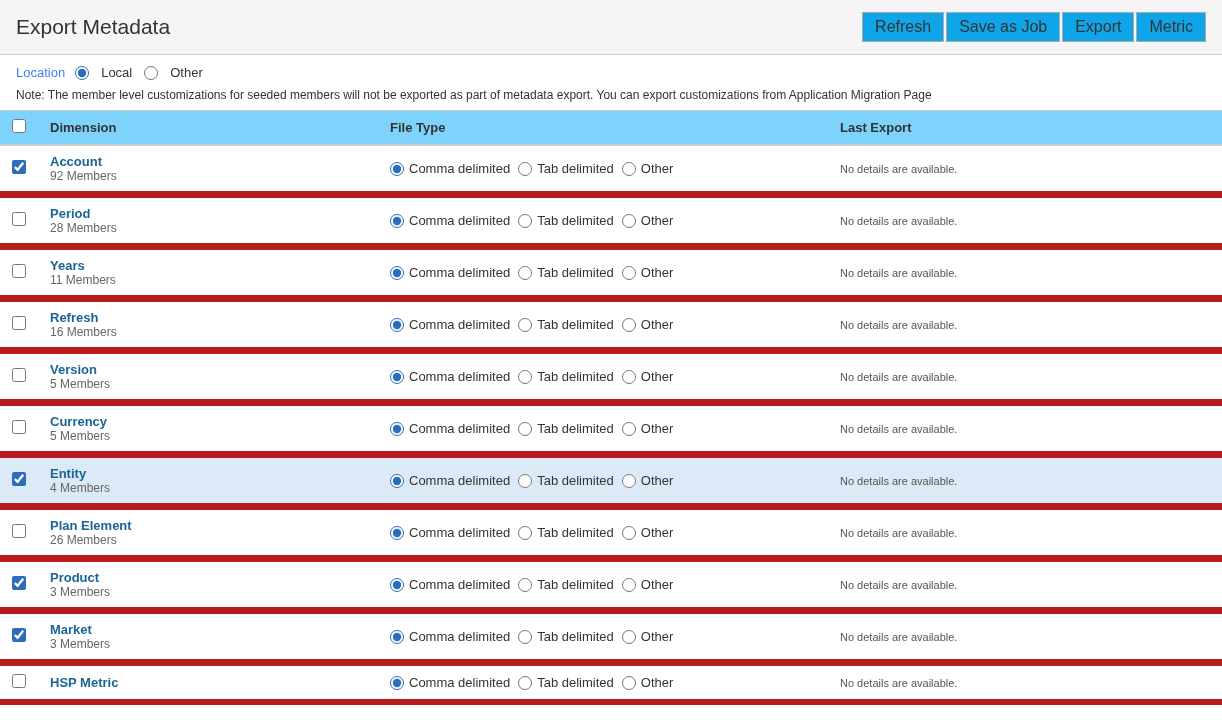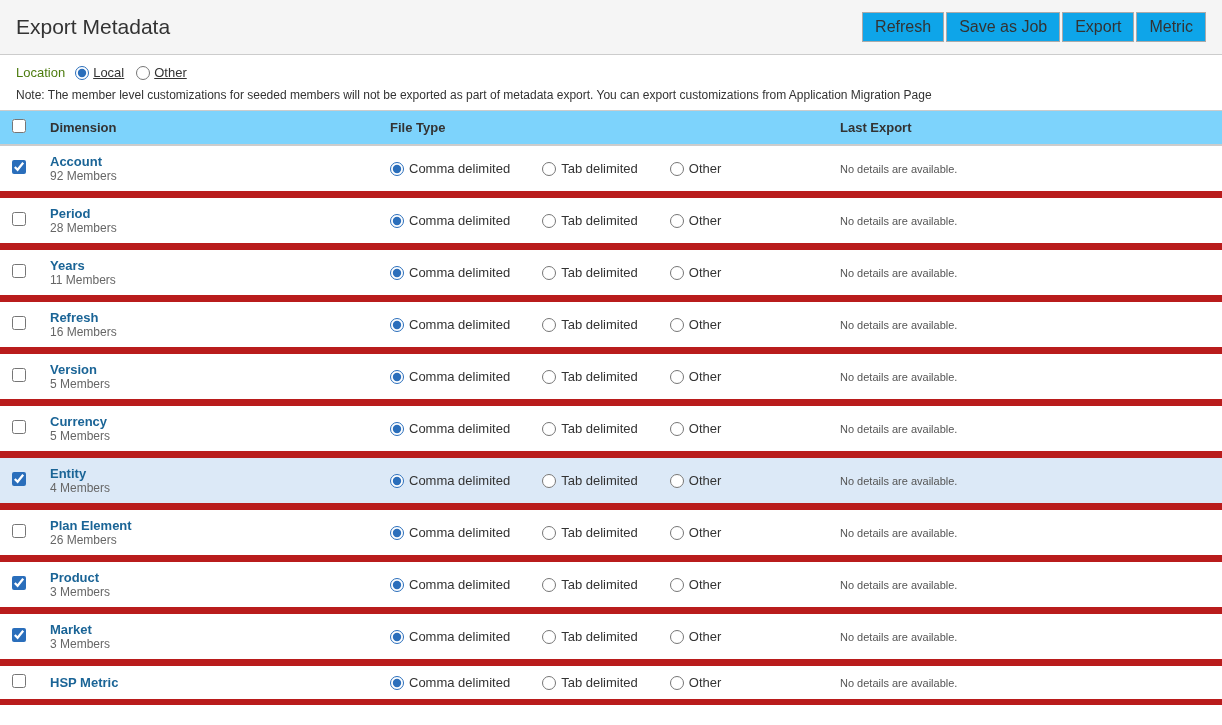--- a/index.html
+++ b/index.html
@@ -37,32 +37,31 @@
       font-size: 16px;
       color: #333;
     }
     .location-bar {
       padding: 10px 16px 4px 16px;
       display: flex;
       align-items: center;
       gap: 6px;
       font-size: 13px;
     }
-    .location-label { font-weight: normal; color: #4d7c0f; margin-right: 4px; }
+    .location-label { font-weight: normal; color: #3b82f6; margin-right: 4px; }
     .radio-group {
       display: flex;
       align-items: center;
       gap: 12px;
     }
     .radio-item {
       display: flex;
       align-items: center;
-      gap: 4px;
+      gap: 12px;
       cursor: pointer;
-      text-decoration: underline;
     }
     .note-bar {
       padding: 4px 16px 8px 16px;
       font-size: 12px;
       color: #333;
     }
     .table-container {
       border-top: 1px solid #ccc;
       overflow-y: auto;
       height: calc(725px - 130px);
@@ -99,21 +98,21 @@
       font-size: 13px;
       color: #1a6496;
     }
     .dim-members {
       font-size: 12px;
       color: #666;
     }
     .file-type-group {
       display: flex;
       align-items: center;
-      gap: 32px;
+      gap: 8px;
     }
     .radio-option {
       display: flex;
       align-items: center;
       gap: 5px;
       font-size: 13px;
       cursor: pointer;
     }
     input[type="radio"] {
       accent-color: #2a6ebb;

